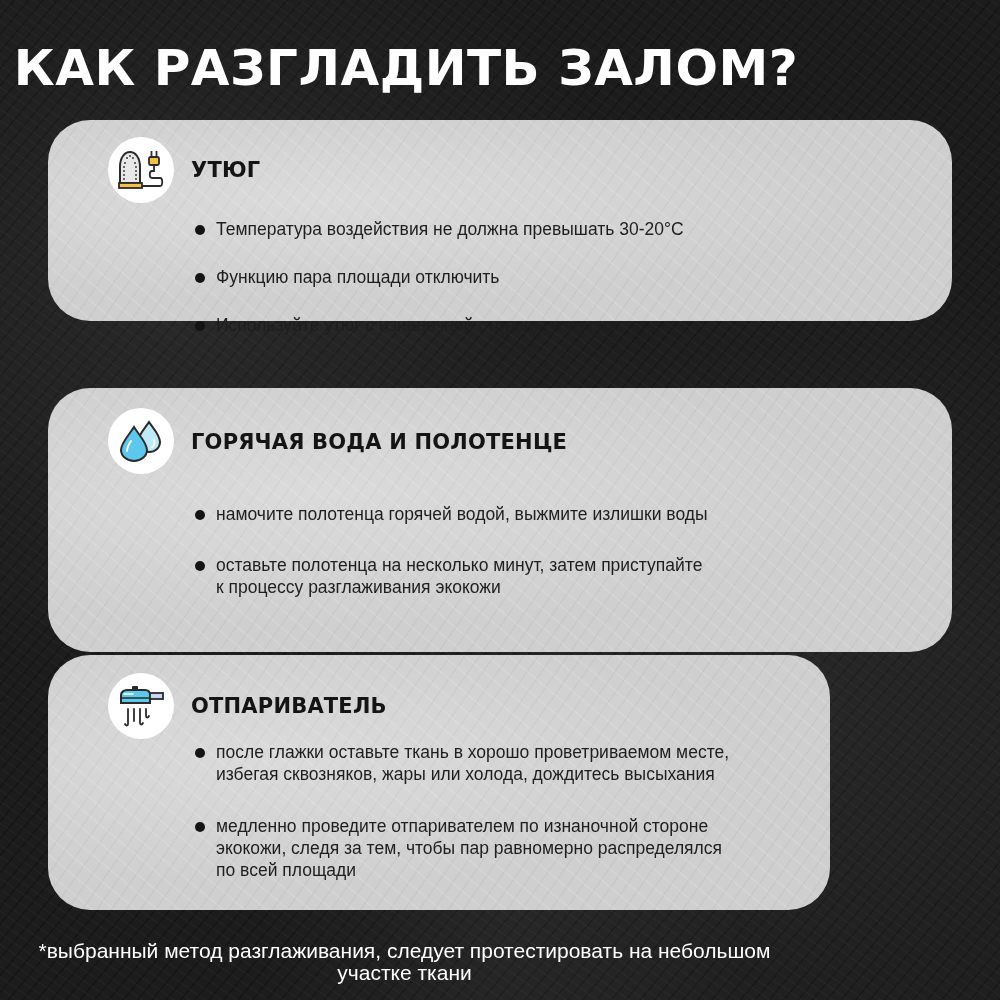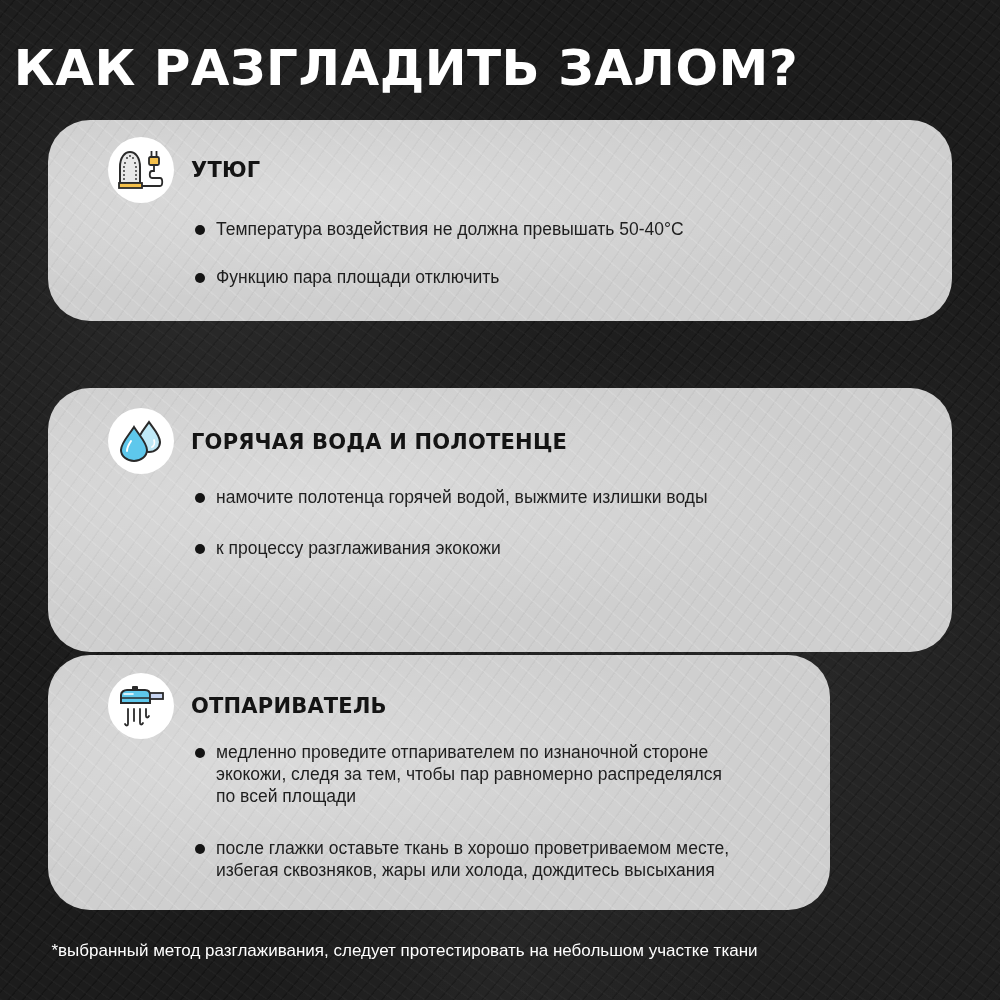--- a/index.html
+++ b/index.html
@@ -80,31 +80,31 @@
   }
   .bullet::before {
     content: "";
     position: absolute;
     left: 0; top: 7px;
     width: 10px; height: 10px;
     border-radius: 50%;
     background: #141414;
   }
   .card-1 .bullet { margin-bottom: 26px; }
-  .card-2 .bullet { margin-bottom: 29px; }
+  .card-2 .bullet { margin-bottom: 29px; margin-top: 17px; }
   .card-3 .bullet { margin-bottom: 30px; }
   .bullet .line { display: block; white-space: nowrap; }
 
   .footnote {
     position: absolute;
     top: 940px; left: 0; width: 809px;
     text-align: center;
     color: #ffffff;
     font-family: "Liberation Sans", sans-serif;
-    font-size: 17px;
+    font-size: 21px;
     line-height: 22px;
   }
 </style>
 </head>
 <body>
 
 <h1 class="title">КАК РАЗГЛАДИТЬ ЗАЛОМ?</h1>
 
 <section class="card card-1">
   <div class="icon-circle">
@@ -128,43 +128,47 @@
       <rect x="3" y="34" width="23" height="5" fill="#f5c04a" stroke="#2a2a2a" stroke-width="1.8"></rect>
       <path d="M26 37 L44 37 C47 37 47 29 44 29 L36 29 C33 29 33 22 36 22 L38 22 L38 16" fill="none" stroke="#2a2a2a" stroke-width="1.8"></path>
       <rect x="33" y="8" width="10" height="8" rx="1.5" fill="#f5c04a" stroke="#2a2a2a" stroke-width="1.8"></rect>
       <line x1="35.5" y1="2" x2="35.5" y2="8" stroke="#2a2a2a" stroke-width="1.8"></line>
       <line x1="40.5" y1="2" x2="40.5" y2="8" stroke="#2a2a2a" stroke-width="1.8"></line>
     </svg>
   </div>
   <h2 class="card-heading">УТЮГ</h2>
   <ul class="bullets">
     <li class="bullet">
-      <span class="line">Температура воздействия не должна превышать 50-40°C</span>
+      <span class="line">Температура воздействия не должна превышать 30-20°C</span>
     </li>
     <li class="bullet">
       <span class="line">Функцию пара площади отключить</span>
+    </li>
+    <li class="bullet">
+      <span class="line">Используйте утюг с изнаночной стороны изделия</span>
     </li>
   </ul>
 </section>
 
 <section class="card card-2">
   <div class="icon-circle">
     <svg width="46" height="46" viewBox="0 0 46 46">
       <path d="M31 4 C27 10 20 17 20 24 C20 30 25 34 31 34 C37 34 42 30 42 24 C42 17 35 10 31 4 Z" fill="#bfe9f7" stroke="#2a2a2a" stroke-width="2"></path>
       <path d="M16 9 C11 17 3 25 3 32 C3 38 9 43 16 43 C23 43 29 38 29 32 C29 25 21 17 16 9 Z" fill="#5ec8ec" stroke="#2a2a2a" stroke-width="2"></path>
       <path d="M9 33 C9 29 11 26 13 23" fill="none" stroke="#ffffff" stroke-width="2" stroke-linecap="round"></path>
       <path d="M36 22 C37 25 36 28 34 29" fill="none" stroke="#ffffff" stroke-width="1.8" stroke-linecap="round"></path>
     </svg>
   </div>
   <h2 class="card-heading">ГОРЯЧАЯ ВОДА И ПОЛОТЕНЦЕ</h2>
   <ul class="bullets">
     <li class="bullet">
       <span class="line">намочите полотенца горячей водой, выжмите излишки воды</span>
     </li>
     <li class="bullet">
+      <span class="line">оставьте полотенца на несколько минут, затем приступайте</span>
       <span class="line">к процессу разглаживания экокожи</span>
     </li>
   </ul>
 </section>
 
 <section class="card card-3">
   <div class="icon-circle">
     <svg width="48" height="46" viewBox="0 0 48 46">
       <path d="M4 20 L4 12 C4 9 7 7 10 7 L28 7 C31 7 33 9 33 12 L33 20 Z" fill="#5ec8ec" stroke="#2a2a2a" stroke-width="2"></path>
       <rect x="15" y="3" width="6" height="4" rx="1" fill="#2a2a2a"></rect>
@@ -173,24 +177,24 @@
       <path d="M7 11 L16 11" stroke="#ffffff" stroke-width="1.6" stroke-linecap="round"></path>
       <path d="M11 26 L11 41 C11 43 9 43 8 41" fill="none" stroke="#2a2a2a" stroke-width="1.8" stroke-linecap="round"></path>
       <path d="M17 26 L17 38" fill="none" stroke="#2a2a2a" stroke-width="1.8" stroke-linecap="round"></path>
       <path d="M23 26 L23 40 C23 42 25 42 26 40" fill="none" stroke="#2a2a2a" stroke-width="1.8" stroke-linecap="round"></path>
       <path d="M29 26 L29 33 C29 35 31 35 32 33" fill="none" stroke="#2a2a2a" stroke-width="1.8" stroke-linecap="round"></path>
     </svg>
   </div>
   <h2 class="card-heading">ОТПАРИВАТЕЛЬ</h2>
   <ul class="bullets">
     <li class="bullet">
+      <span class="line">после глажки оставьте ткань в хорошо проветриваемом месте,</span>
+      <span class="line">избегая сквозняков, жары или холода, дождитесь высыхания</span>
+    </li>
+    <li class="bullet">
       <span class="line">медленно проведите отпаривателем по изнаночной стороне</span>
       <span class="line">экокожи, следя за тем, чтобы пар равномерно распределялся</span>
       <span class="line">по всей площади</span>
     </li>
-    <li class="bullet">
-      <span class="line">после глажки оставьте ткань в хорошо проветриваемом месте,</span>
-      <span class="line">избегая сквозняков, жары или холода, дождитесь высыхания</span>
-    </li>
   </ul>
 </section>
 
 <p class="footnote">*выбранный метод разглаживания, следует протестировать на небольшом участке ткани</p>
 
 </body></html>

